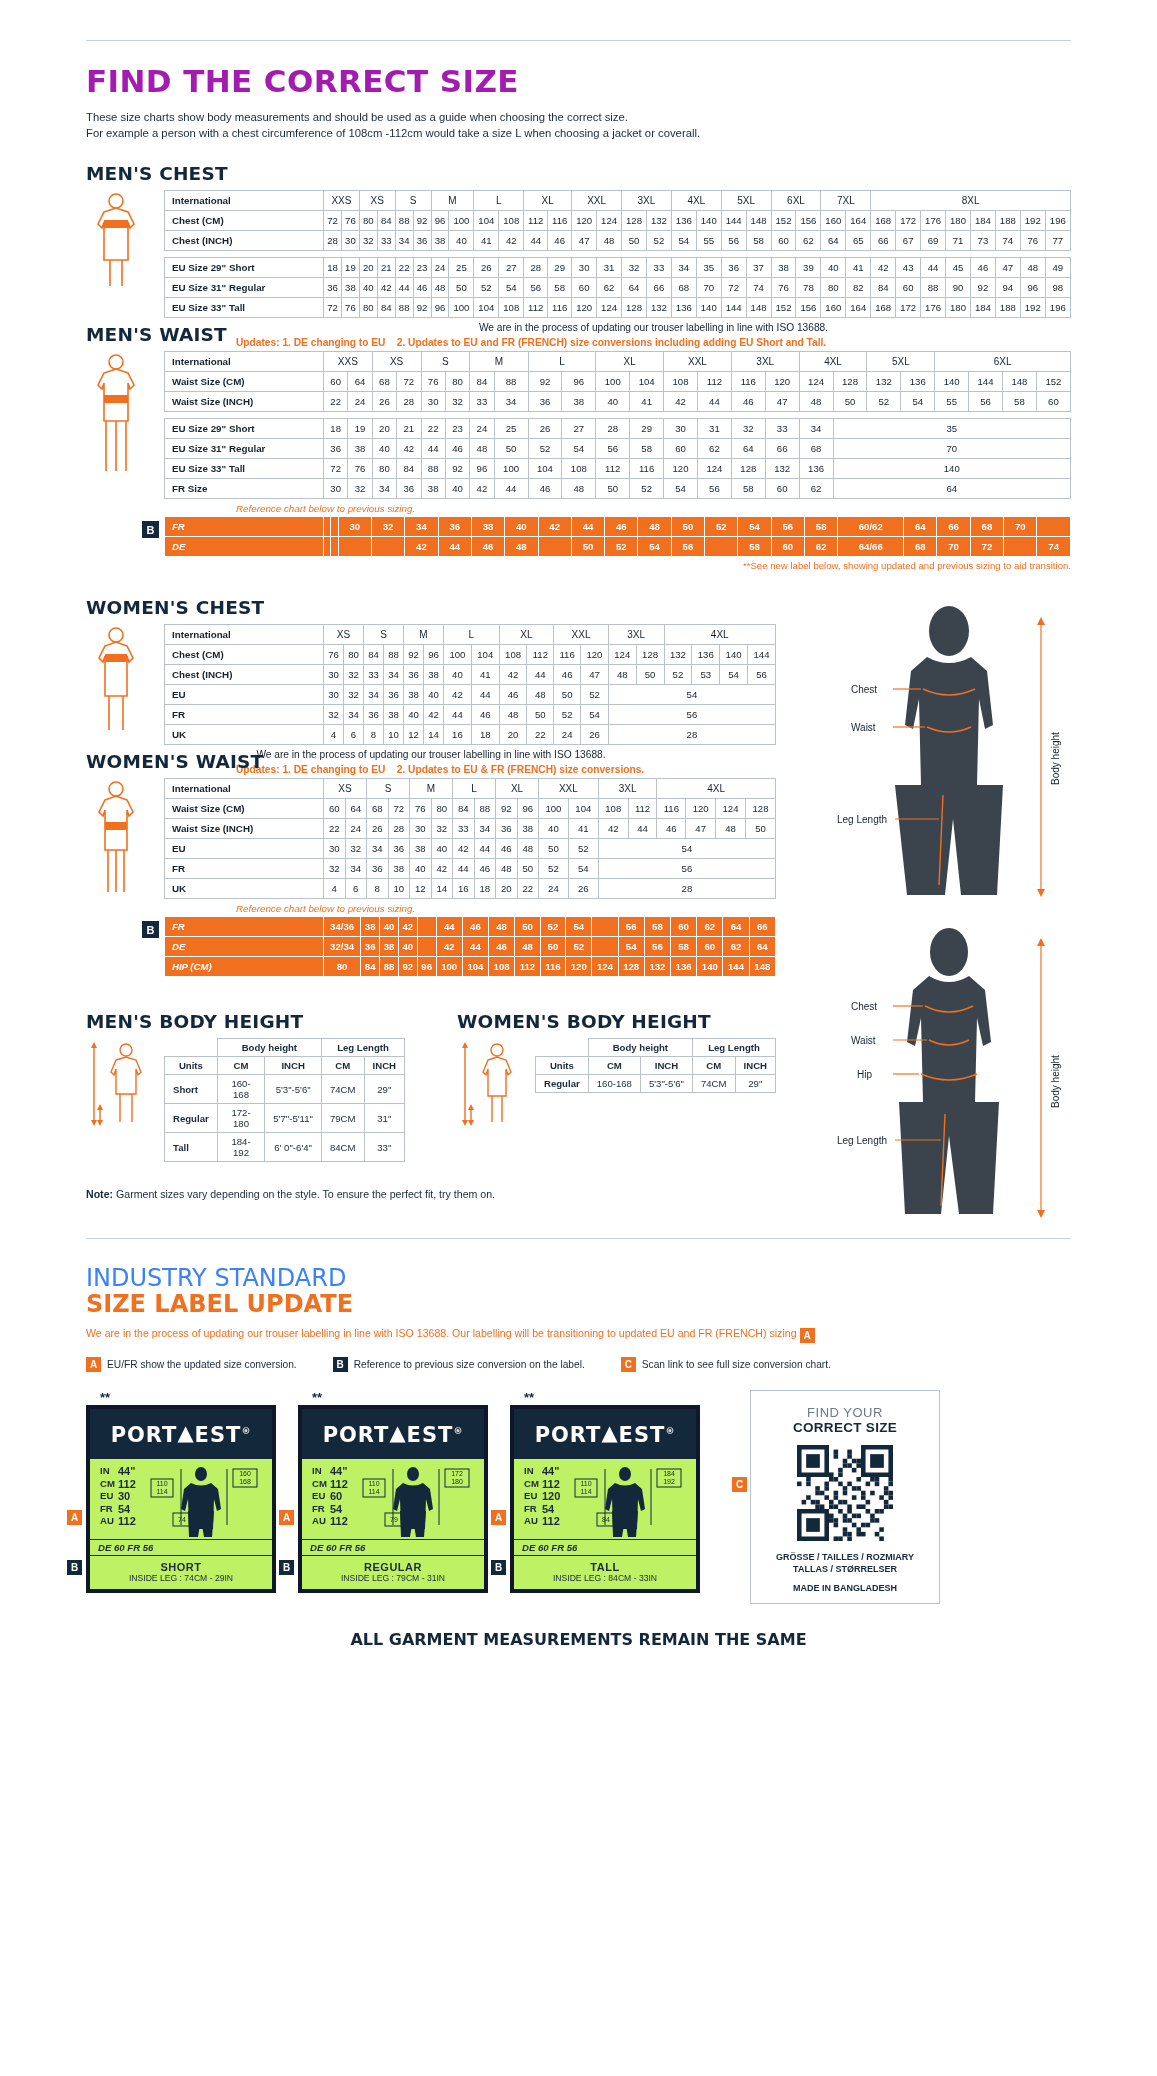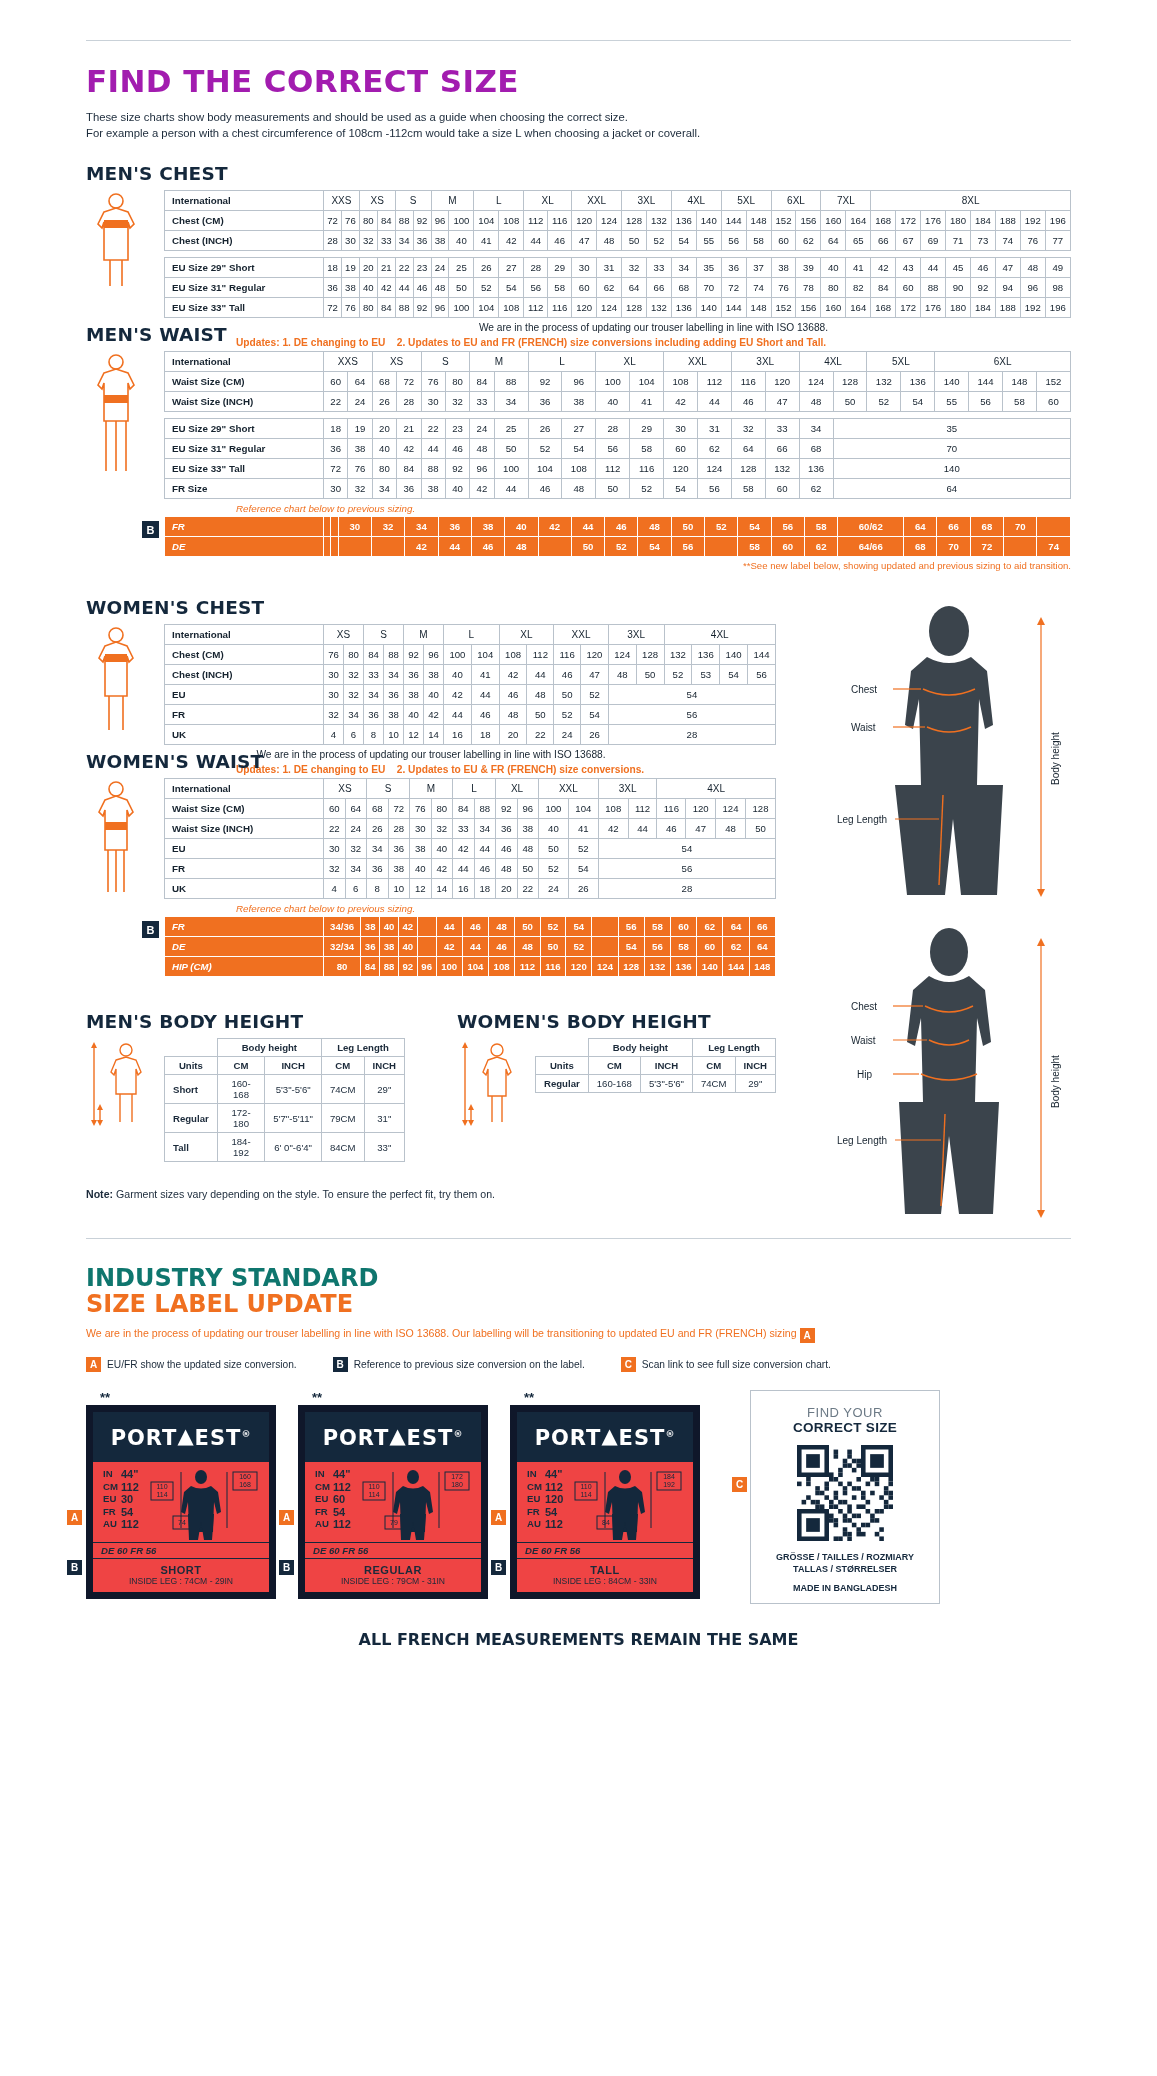--- a/index.html
+++ b/index.html
@@ -94,33 +94,33 @@
   .bh-block{flex:1;}
   table.bh{border-collapse:collapse;font-size:9.6px;}
   table.bh td,table.bh th{border:1px solid #b9c2cb;text-align:center;padding:3px 8px;font-weight:normal;}
   table.bh th{font-weight:bold;}
   table.bh td.first{font-weight:bold;text-align:left;padding-left:8px;}
 
   .note-bottom{font-size:10.6px;margin:26px 0 0 0;}
   .note-bottom b{font-weight:bold;}
 
   
-  h2.ind{font-size:24px;font-weight:bold;color:#0f766e;margin:0;line-height:26px;font-family:"DejaVu Sans", sans-serif;}
+  h2.ind{font-size:24px;font-weight:normal;color:#3b82f6;margin:0;line-height:26px;font-family:"DejaVu Sans", sans-serif;}
   h2.ind2{font-size:24px;font-weight:bold;color:#f07020;margin:0 0 10px 0;line-height:26px;font-family:"DejaVu Sans", sans-serif;}
   .ind-intro{font-size:10.6px;color:#f07020;margin-bottom:14px;}
   .legend{display:flex;gap:10px;font-size:10.2px;align-items:center;margin-bottom:18px;}
   .legend .item{display:flex;align-items:center;gap:6px;margin-right:26px;}
   .sq{width:15px;height:15px;display:flex;align-items:center;justify-content:center;color:#fff;font-size:10px;font-weight:bold;}
   .sq.o{background:#f07020;}
   .sq.d{background:#14283c;}
 
   .labels{display:flex;gap:22px;align-items:flex-start;}
   .label-card{position:relative;width:190px;}
   .stars{color:#14283c;font-size:13px;font-weight:bold;margin-left:14px;}
-  .lbl-box{border:7px solid #0f172a;background:#ef4444;}
+  .lbl-box{border:4px solid #0f172a;background:#bef264;}
   .lbl-top{background:#14283c;color:#fff;text-align:center;padding:14px 0 12px 0;}
   .brand{font-family:"DejaVu Sans", sans-serif;font-weight:bold;font-size:21px;letter-spacing:1px;}
   .lbl-body{display:flex;padding:6px 4px 0 4px;}
   .codes{font-size:9.6px;line-height:12.6px;padding-left:6px;}
   .codes .r{display:flex;gap:1px;}
   .codes .k{width:17px;font-weight:bold;}
   .codes .v{font-weight:bold;font-size:11px;}
   .pictwrap{flex:1;display:flex;justify-content:center;}
   .lbl-de{border-top:1px solid #14283c;font-size:9.6px;font-style:italic;padding:2px 0 2px 8px;font-weight:bold;}
   .lbl-foot{border-top:1px solid #14283c;text-align:center;padding:5px 0 6px 0;}
@@ -1408,17 +1408,17 @@
                 <rect x="72" y="9" width="13.5" height="13.5"></rect>
                 <path d="M0 63h31.5v31.5H0zm4.5 4.5V90h22.5V67.5z"></path>
                 <rect x="9" y="72" width="13.5" height="13.5"></rect>
               </g>
             </svg></div>
           <div class="t3">GRÖSSE / TAILLES / ROZMIARY<br>TALLAS / STØRRELSER</div>
           <div class="t4">MADE IN BANGLADESH</div>
         </div>
       </div>
 
-    <div class="footline1">ALL FRENCH MEASUREMENTS REMAIN THE SAME</div>
+    <div class="footline1">ALL GARMENT MEASUREMENTS REMAIN THE SAME</div>
 
     <div style="height:48px;"></div>
   </div>
 </div>
 
 </body></html>

